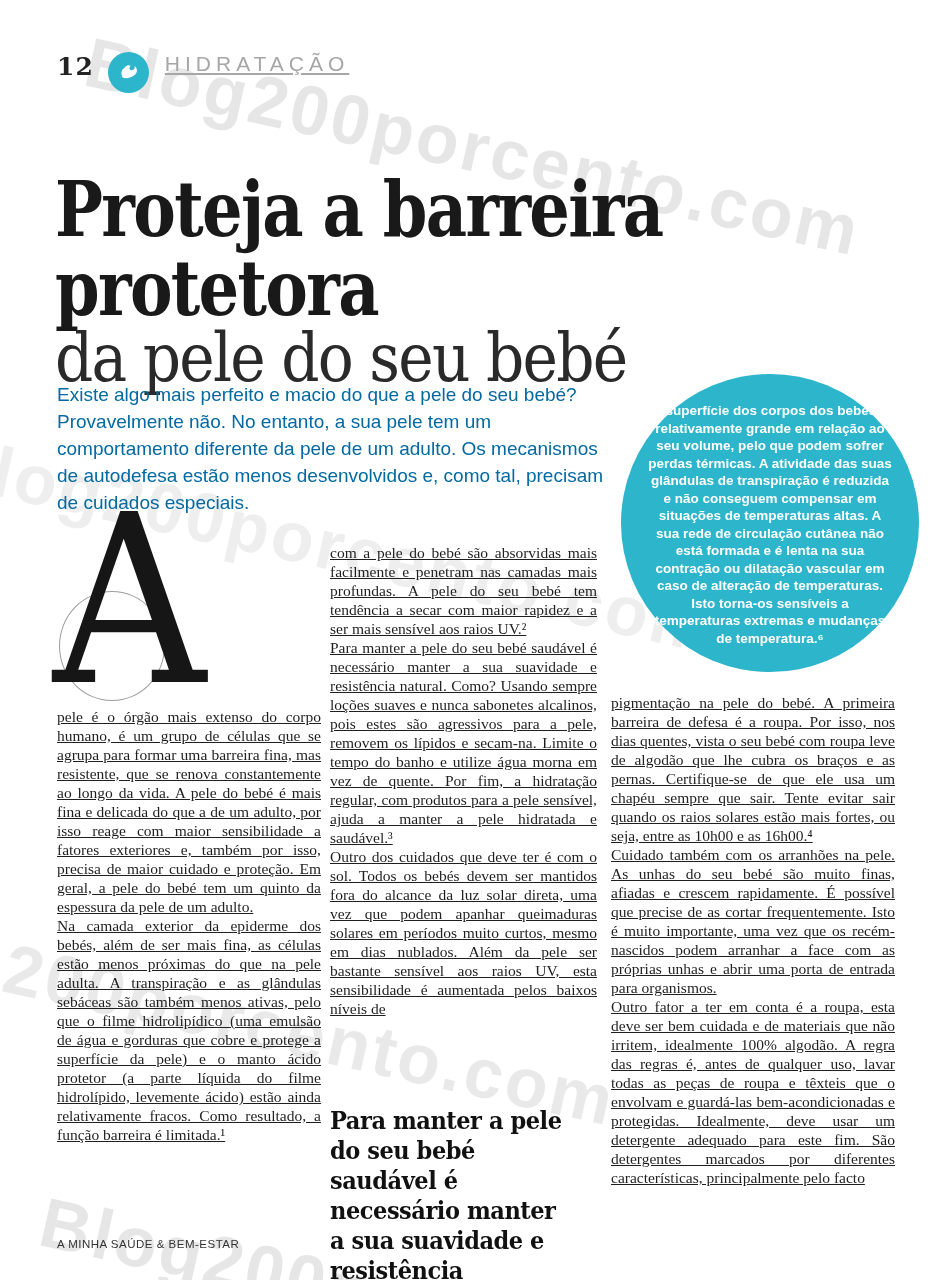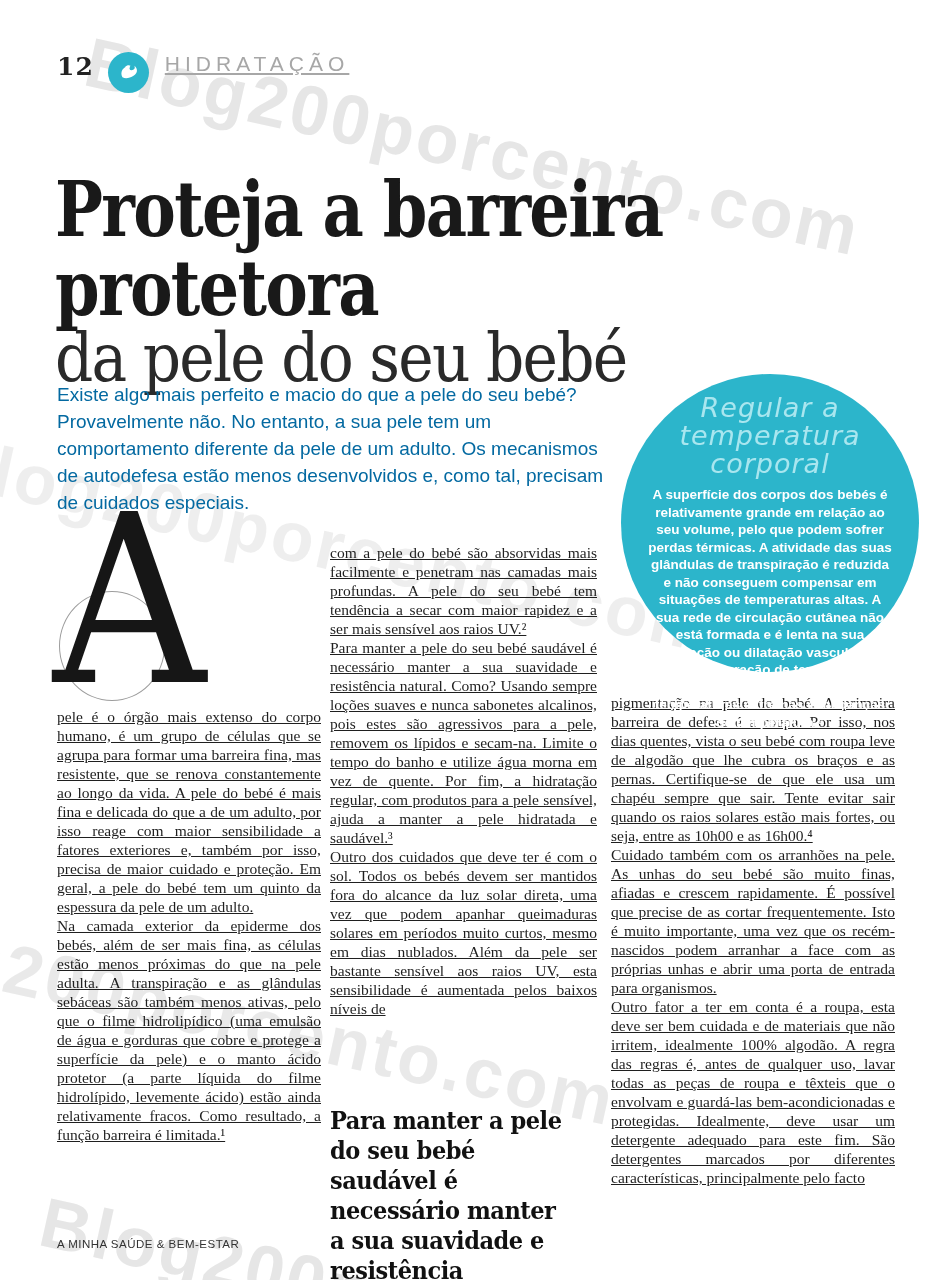--- a/index.html
+++ b/index.html
@@ -148,17 +148,16 @@
 
     <div class="pull-quote">Para manter a pele do seu bebé saudável é necessário manter a sua suavidade e resistência natural.</div>
 
     <div class="footer">
       <span>A MINHA </span><b>SAÚDE &amp; BEM-ESTAR</b>
     </div>
 
   </div>
 
   <div class="circle">
-    <div class="circle-heading">Regular a temperatura corporal</div>
     <div class="circle-body">A superfície dos corpos dos bebés é relativamente grande em relação ao seu volume, pelo que podem sofrer perdas térmicas. A atividade das suas glândulas de transpiração é reduzida e não conseguem compensar em situações de temperaturas altas. A sua rede de circulação cutânea não está formada e é lenta na sua contração ou dilatação vascular em caso de alteração de temperaturas. Isto torna-os sensíveis a temperaturas extremas e mudanças de temperatura.⁶</div>
   </div>
 
 </div>
 
 </body></html>

